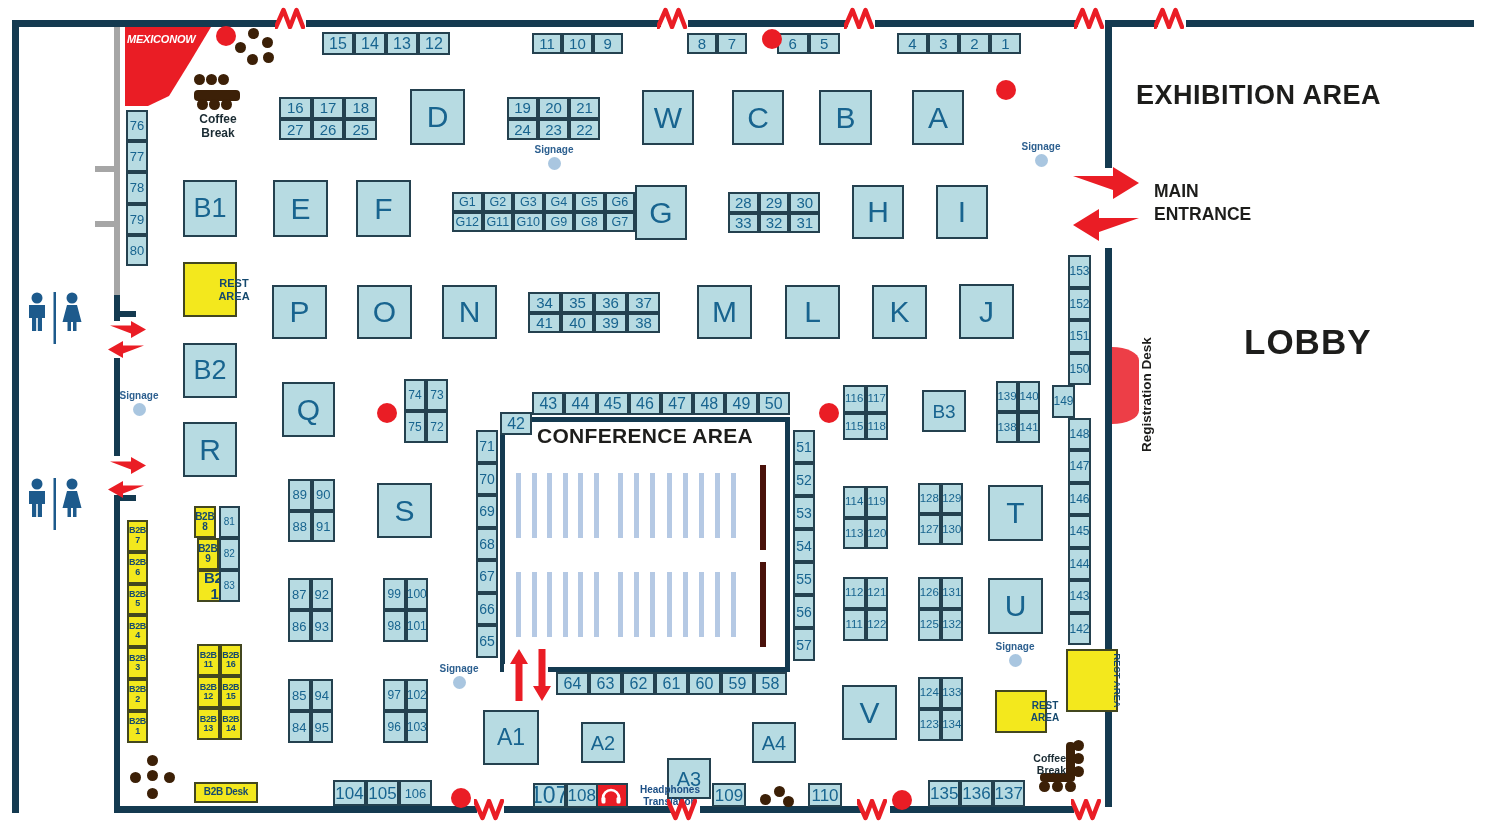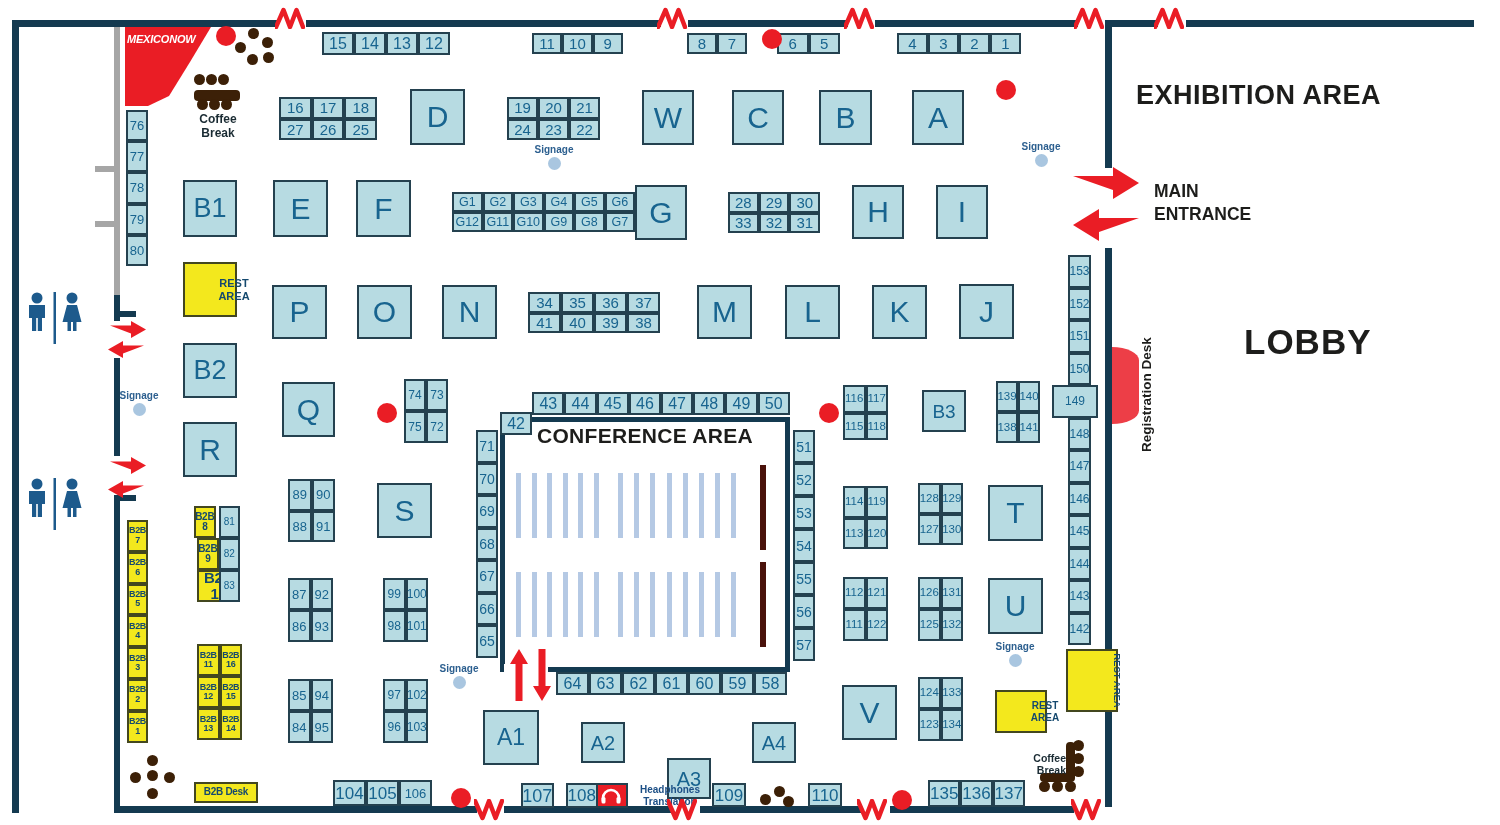--- a/index.html
+++ b/index.html
@@ -328,21 +328,21 @@
     <div class="cell" style="left: 627px; top: 312.5px; width: 33px; height: 20.5px; font-size: 15px;">38</div>
     <div class="cell" style="left: 126px; top: 110px; width: 22px; height: 31.2px; font-size: 13px;">76</div>
     <div class="cell" style="left: 126px; top: 141.2px; width: 22px; height: 31.2px; font-size: 13px;">77</div>
     <div class="cell" style="left: 126px; top: 172.4px; width: 22px; height: 31.2px; font-size: 13px;">78</div>
     <div class="cell" style="left: 126px; top: 203.6px; width: 22px; height: 31.2px; font-size: 13px;">79</div>
     <div class="cell" style="left: 126px; top: 234.8px; width: 22px; height: 31.2px; font-size: 13px;">80</div>
     <div class="cell" style="left: 1068px; top: 255px; width: 23px; height: 32.5px; font-size: 12px;">153</div>
     <div class="cell" style="left: 1068px; top: 287.5px; width: 23px; height: 32.5px; font-size: 12px;">152</div>
     <div class="cell" style="left: 1068px; top: 320px; width: 23px; height: 32.5px; font-size: 12px;">151</div>
     <div class="cell" style="left: 1068px; top: 352.5px; width: 23px; height: 32.5px; font-size: 12px;">150</div>
-    <div class="cell" style="left: 1052px; top: 385px; width: 46px; height: 32.5px; font-size: 12px;">149</div>
+    <div class="cell" style="left: 1052px; top: 385px; width: 23px; height: 32.5px; font-size: 12px;">149</div>
     <div class="cell" style="left: 1068px; top: 417.5px; width: 23px; height: 32.5px; font-size: 12px;">148</div>
     <div class="cell" style="left: 1068px; top: 450px; width: 23px; height: 32.5px; font-size: 12px;">147</div>
     <div class="cell" style="left: 1068px; top: 482.5px; width: 23px; height: 32.5px; font-size: 12px;">146</div>
     <div class="cell" style="left: 1068px; top: 515px; width: 23px; height: 32.5px; font-size: 12px;">145</div>
     <div class="cell" style="left: 1068px; top: 547.5px; width: 23px; height: 32.5px; font-size: 12px;">144</div>
     <div class="cell" style="left: 1068px; top: 580px; width: 23px; height: 32.5px; font-size: 12px;">143</div>
     <div class="cell" style="left: 1068px; top: 612.5px; width: 23px; height: 32.5px; font-size: 12px;">142</div>
     <div class="cell" style="left: 500px; top: 392px; width: 32.2px; height: 23px; font-size: 16px; margin-top: 20px;">42</div>
     <div class="cell" style="left: 532.2px; top: 392px; width: 32.2px; height: 23px; font-size: 16px;">43</div>
     <div class="cell" style="left: 564.4px; top: 392px; width: 32.2px; height: 23px; font-size: 16px;">44</div>
@@ -440,21 +440,21 @@
     <div class="cell" style="left: 218.5px; top: 570px; width: 21.5px; height: 32px; font-size: 10px;">83</div>
     <div class="cell yellow" style="left: 197px; top: 644px; width: 22.5px; height: 32px; font-size: 9px;">B2B 11</div>
     <div class="cell yellow" style="left: 219.5px; top: 644px; width: 22.5px; height: 32px; font-size: 9px;">B2B 16</div>
     <div class="cell yellow" style="left: 197px; top: 676px; width: 22.5px; height: 32px; font-size: 9px;">B2B 12</div>
     <div class="cell yellow" style="left: 219.5px; top: 676px; width: 22.5px; height: 32px; font-size: 9px;">B2B 15</div>
     <div class="cell yellow" style="left: 197px; top: 708px; width: 22.5px; height: 32px; font-size: 9px;">B2B 13</div>
     <div class="cell yellow" style="left: 219.5px; top: 708px; width: 22.5px; height: 32px; font-size: 9px;">B2B 14</div>
     <div class="cell" style="left: 333px; top: 780px; width: 33px; height: 26px; font-size: 17px;">104</div>
     <div class="cell" style="left: 366px; top: 780px; width: 33px; height: 26px; font-size: 17px;">105</div>
     <div class="cell" style="left: 399px; top: 780px; width: 33px; height: 26px; font-size: 13px;">106</div>
-    <div class="cell" style="left: 521px; top: 783px; width: 32.5px; height: 25px; font-size: 18px;">107</div>
+    <div class="cell" style="left: 533px; top: 783px; width: 32.5px; height: 25px; font-size: 23px;">107</div>
     <div class="cell" style="left: 565.5px; top: 783px; width: 32.5px; height: 25px; font-size: 17px;">108</div>
     <div class="cell" style="left: 712px; top: 783px; width: 34px; height: 24px; font-size: 17px;">109</div>
     <div class="cell" style="left: 808px; top: 783px; width: 34px; height: 24px; font-size: 17px;">110</div>
     <div class="cell" style="left: 928px; top: 780px; width: 32.3px; height: 27px; font-size: 17px;">135</div>
     <div class="cell" style="left: 960.3px; top: 780px; width: 32.3px; height: 27px; font-size: 17px;">136</div>
     <div class="cell" style="left: 992.6px; top: 780px; width: 32.3px; height: 27px; font-size: 17px;">137</div>
     <div class="cell letter" style="left: 183px; top: 180px; width: 54px; height: 57px; font-size: 27px;">B1</div>
     <div class="cell letter" style="left: 273px; top: 180px; width: 55px; height: 57px; font-size: 30px;">E</div>
     <div class="cell letter" style="left: 356px; top: 180px; width: 55px; height: 57px; font-size: 30px;">F</div>
     <div class="cell letter" style="left: 635px; top: 185px; width: 52px; height: 55px; font-size: 30px;">G</div>

